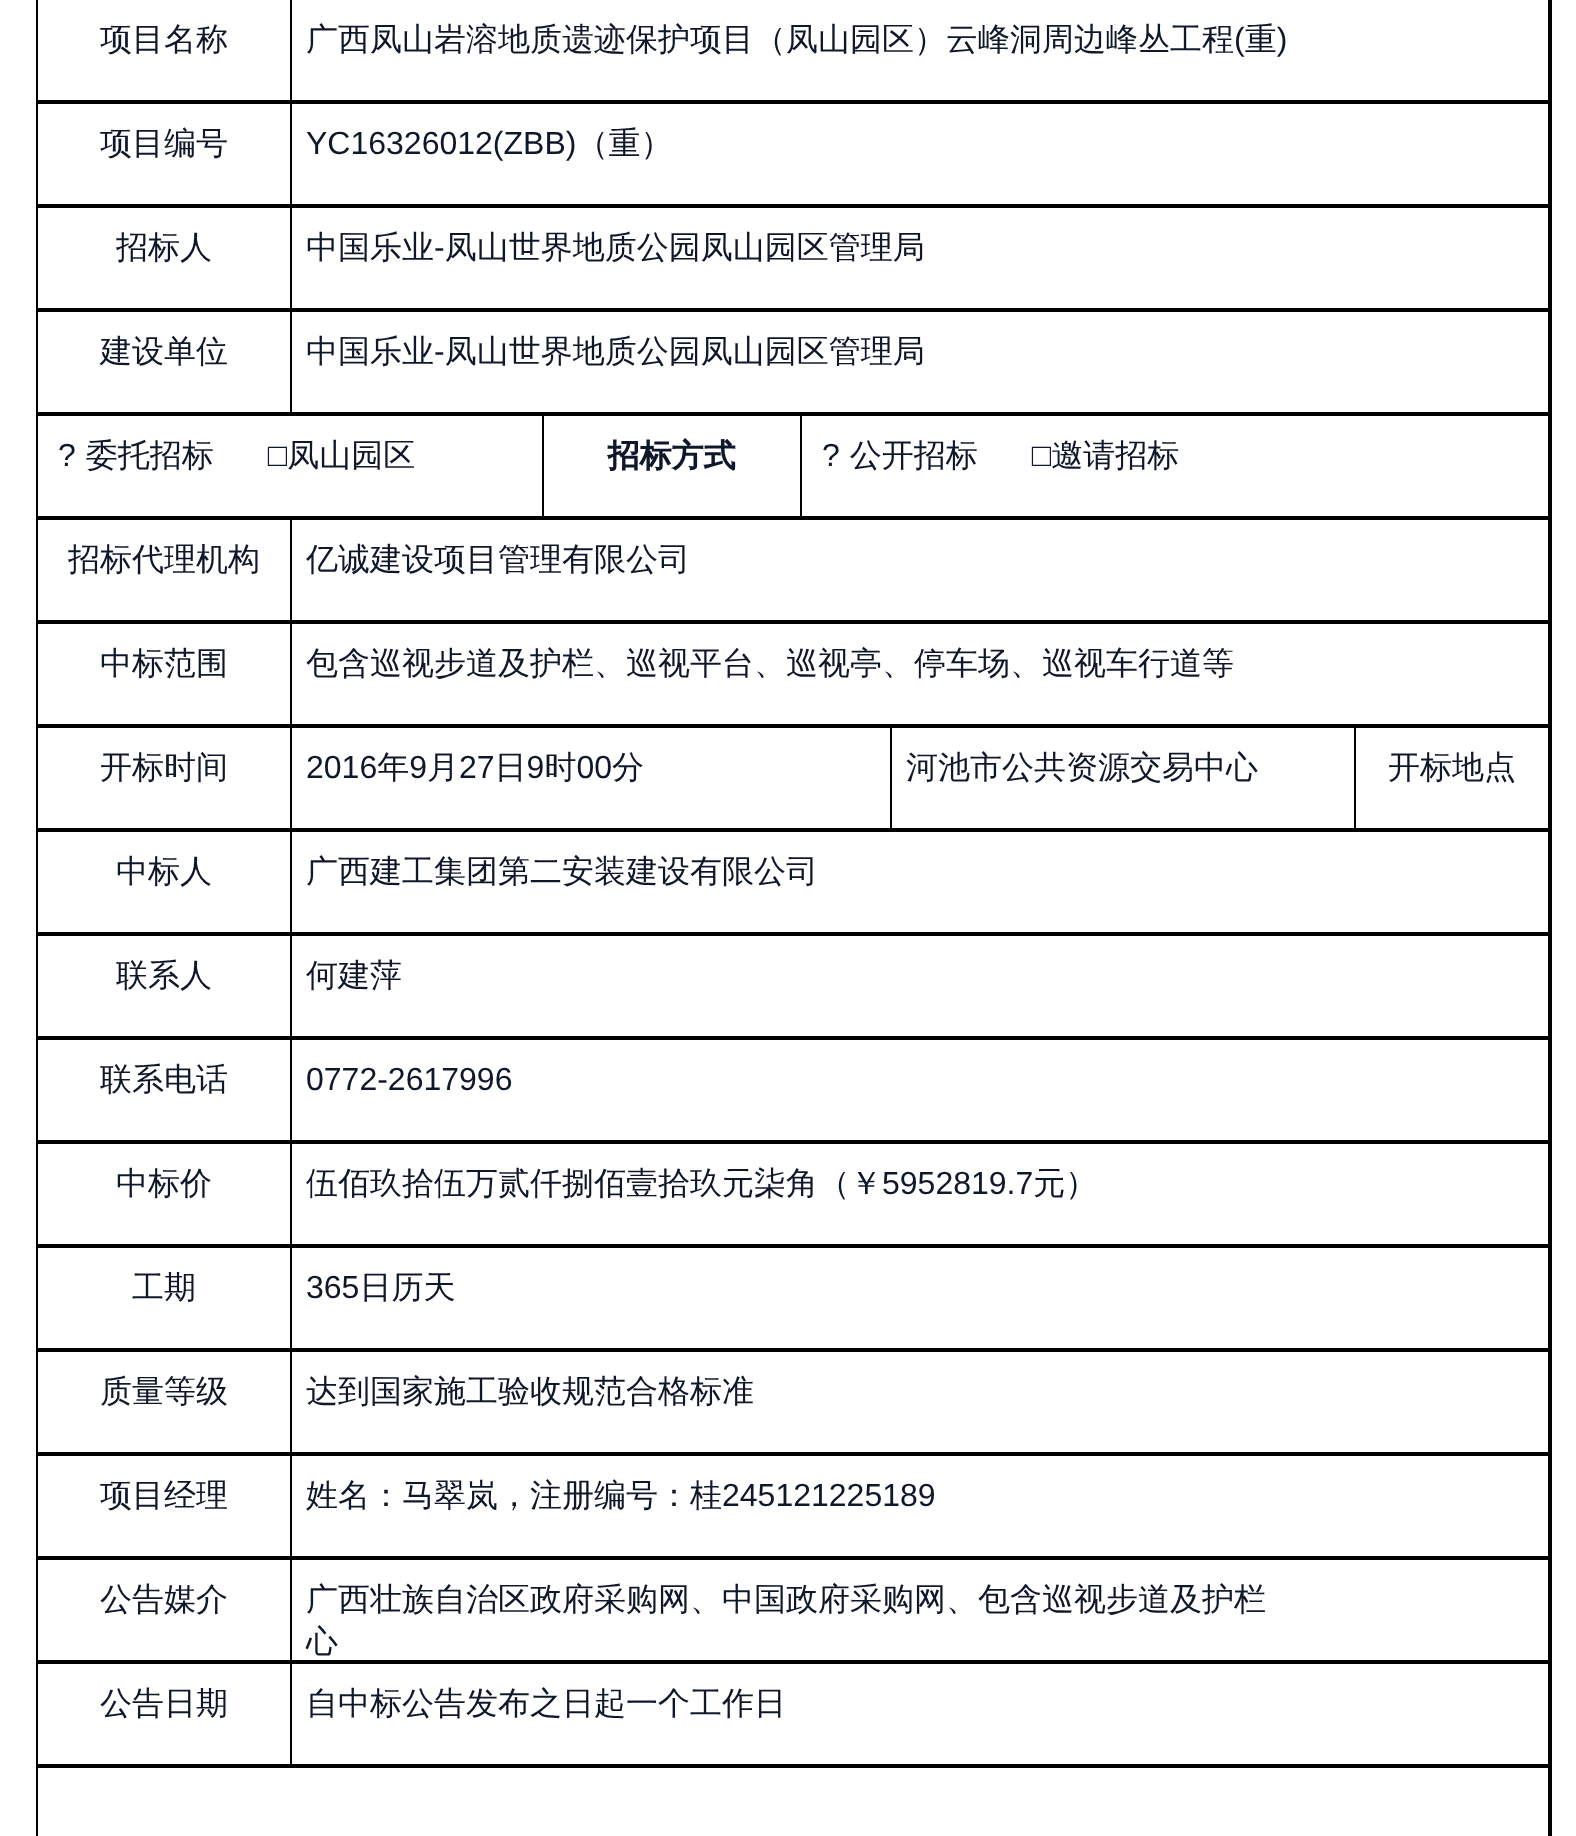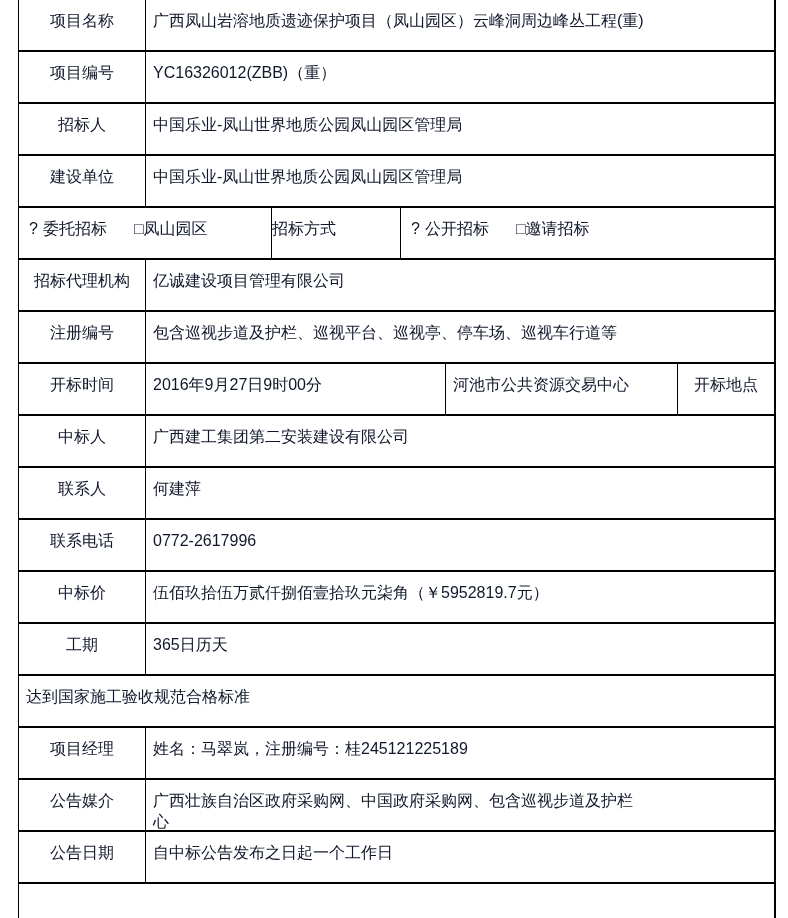--- a/index.html
+++ b/index.html
@@ -17,21 +17,21 @@
   .cell{
     box-sizing:border-box;border-right:1px solid #000;
     padding-top:10px;font-size:16px;line-height:21px;color:#0f172a;
     overflow:hidden;
   }
   .row .cell:last-child{border-right:none;}
   .lab{width:127px;text-align:center;}
   .val{flex:1;padding-left:7px;white-space:pre-line;}
   
   .val-a{width:253px;padding-left:10px;}
-  .lab-b{width:129px;text-align:left;}
+  .lab-b{width:129px;text-align:center;font-weight:bold;}
   .val-b{flex:1;padding-left:10px;}
   
   .val-t{width:300px;padding-left:7px;}
   .lab-p{width:96px;text-align:center;}
   .val-p{flex:1;padding-left:7px;}
   .opt-mark{margin-right:5px;}
   .opt2{margin-left:27px;}
 </style>
 </head>
 <body>
@@ -68,21 +68,21 @@
         <span><span class="opt-mark">?</span><span>公开招标</span></span><span class="opt2"><span>□</span><span>邀请招标</span></span>
       </div>
     </div>
 
     <div class="row">
       <div class="cell lab">招标代理机构</div>
       <div class="cell val">亿诚建设项目管理有限公司</div>
     </div>
 
     <div class="row">
-      <div class="cell lab">注册编号</div>
+      <div class="cell lab">中标范围</div>
       <div class="cell val">包含巡视步道及护栏、巡视平台、巡视亭、停车场、巡视车行道等</div>
     </div>
 
     <div class="row">
       <div class="cell lab">开标时间</div>
       <div class="cell val-t">2016年9月27日9时00分</div>
       <div class="cell val-p">河池市公共资源交易中心</div>
       <div class="cell lab-p">开标地点</div>
     </div>
 
@@ -106,20 +106,21 @@
       <div class="cell lab">中标价</div>
       <div class="cell val">伍佰玖拾伍万贰仟捌佰壹拾玖元柒角（￥5952819.7元）</div>
     </div>
 
     <div class="row">
       <div class="cell lab">工期</div>
       <div class="cell val">365日历天</div>
     </div>
 
     <div class="row">
+      <div class="cell lab">质量等级</div>
       <div class="cell val">达到国家施工验收规范合格标准</div>
     </div>
 
     <div class="row">
       <div class="cell lab">项目经理</div>
       <div class="cell val">姓名：马翠岚，注册编号：桂245121225189</div>
     </div>
 
     <div class="row">
       <div class="cell lab">公告媒介</div>

